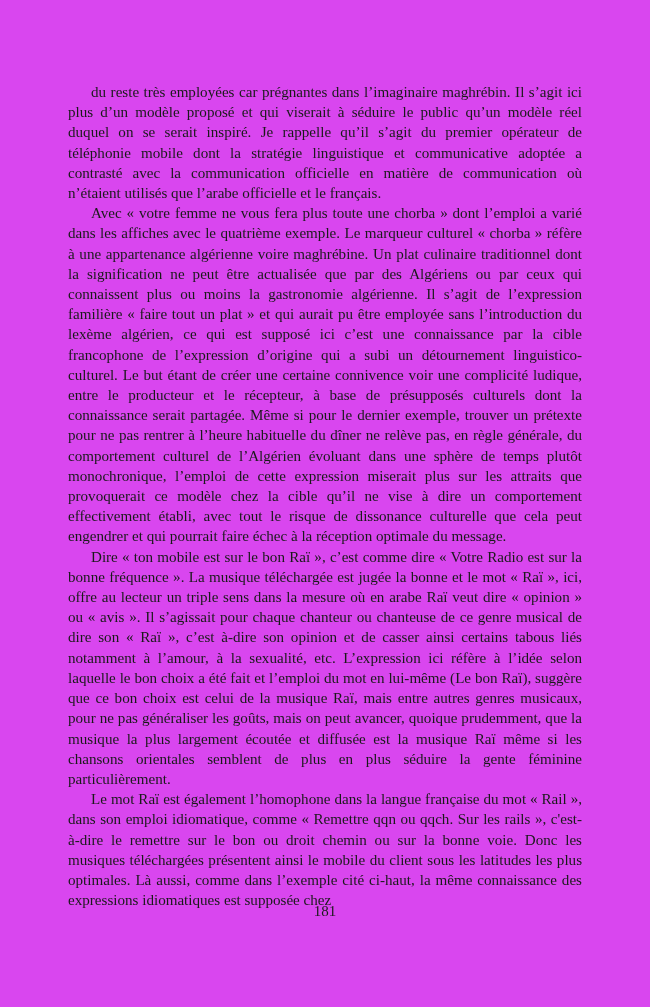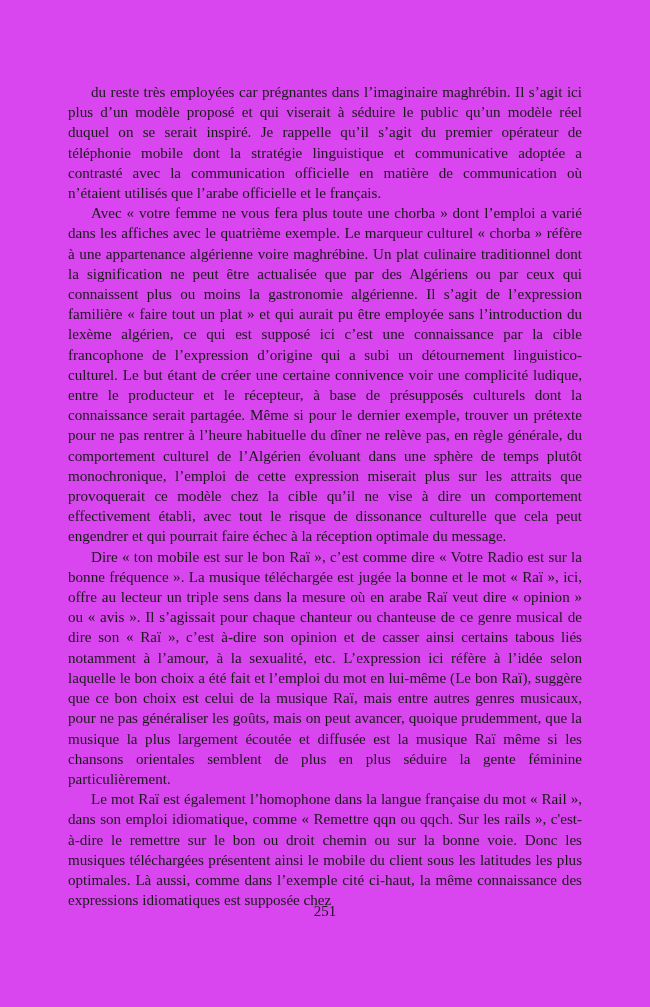--- a/index.html
+++ b/index.html
@@ -60,15 +60,15 @@
 
 <div id="page" style="background: #d946ef; padding-left: 32px;">
 
   <div id="text-block">
     <p class="para"><span>du reste très employées car prégnantes dans l’imaginaire maghrébin. Il s’agit ici plus d’un modèle proposé et qui viserait à séduire le public qu’un modèle réel duquel on se serait inspiré. Je rappelle qu’il s’agit du premier opérateur de téléphonie mobile dont la stratégie linguistique et communicative adoptée a contrasté avec la communication officielle en matière de communication où n’étaient utilisés que l’arabe officielle et le français.</span></p>
     <p class="para"><span>Avec </span><span class="it">« votre femme ne vous fera plus toute une chorba »</span><span> dont l’emploi a varié dans les affiches avec le quatrième exemple. Le marqueur culturel « </span><span class="it">chorba</span><span> » réfère à une appartenance algérienne voire maghrébine. Un plat culinaire traditionnel dont la signification ne peut être actualisée que par des Algériens ou par ceux qui connaissent plus ou moins la gastronomie algérienne. Il s’agit de l’expression familière « </span><span class="it">faire tout un plat</span><span> » et qui aurait pu être employée sans l’introduction du lexème algérien, ce qui est supposé ici c’est une connaissance par la cible francophone de l’expression d’origine qui a subi un détournement linguistico-culturel. Le but étant de créer une certaine connivence voir une complicité ludique, entre le producteur et le récepteur, à base de présupposés culturels dont la connaissance serait partagée. Même si pour le dernier exemple, trouver un prétexte pour ne pas rentrer à l’heure habituelle du dîner ne relève pas, en règle générale, du comportement culturel de l’Algérien évoluant dans une sphère de temps plutôt monochronique, l’emploi de cette expression miserait plus sur les attraits que provoquerait ce modèle chez la cible qu’il ne vise à dire un comportement effectivement établi, avec tout le risque de dissonance culturelle que cela peut engendrer et qui pourrait faire échec à la réception optimale du message.</span></p>
     <p class="para"><span>Dire « </span><span class="it">ton mobile est sur le bon Raï »</span><span>, c’est comme dire « Votre Radio est sur la bonne fréquence ». La musique téléchargée est jugée la bonne et le mot « Raï », ici, offre au lecteur un triple sens dans la mesure où en arabe Raï veut dire « opinion » ou « avis ». Il s’agissait pour chaque chanteur ou chanteuse de ce genre musical de dire son « Raï », c’est à-dire son opinion et de casser ainsi certains tabous liés notamment à l’amour, à la sexualité, etc. L’expression ici réfère à l’idée selon laquelle le bon choix a été fait et l’emploi du mot en lui-même (Le bon Raï), suggère que ce bon choix est celui de la musique Raï, mais entre autres genres musicaux, pour ne pas généraliser les goûts, mais on peut avancer, quoique prudemment, que la musique la plus largement écoutée et diffusée est la musique Raï même si les chansons orientales semblent de plus en plus séduire la gente féminine particulièrement.</span></p>
     <p class="para"><span>Le mot Raï est également l’homophone dans la langue française du mot « Rail », dans son emploi idiomatique, comme « </span><span class="it">Remettre qqn ou qqch. Sur les rails</span><span> », c'est-à-dire le remettre sur le bon ou droit chemin ou sur la bonne voie. Donc les musiques téléchargées présentent ainsi le mobile du client sous les latitudes les plus optimales. Là aussi, comme dans l’exemple cité ci-haut, la même connaissance des expressions idiomatiques est supposée chez</span></p>
   </div>
 
-  <div id="page-number">251</div>
+  <div id="page-number">181</div>
 
 </div>
 
 </body></html>

